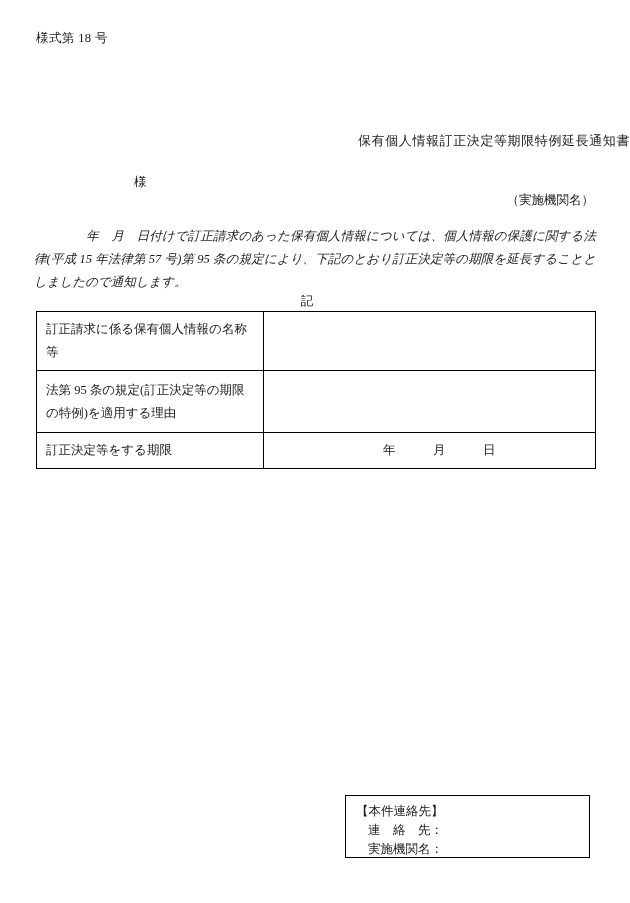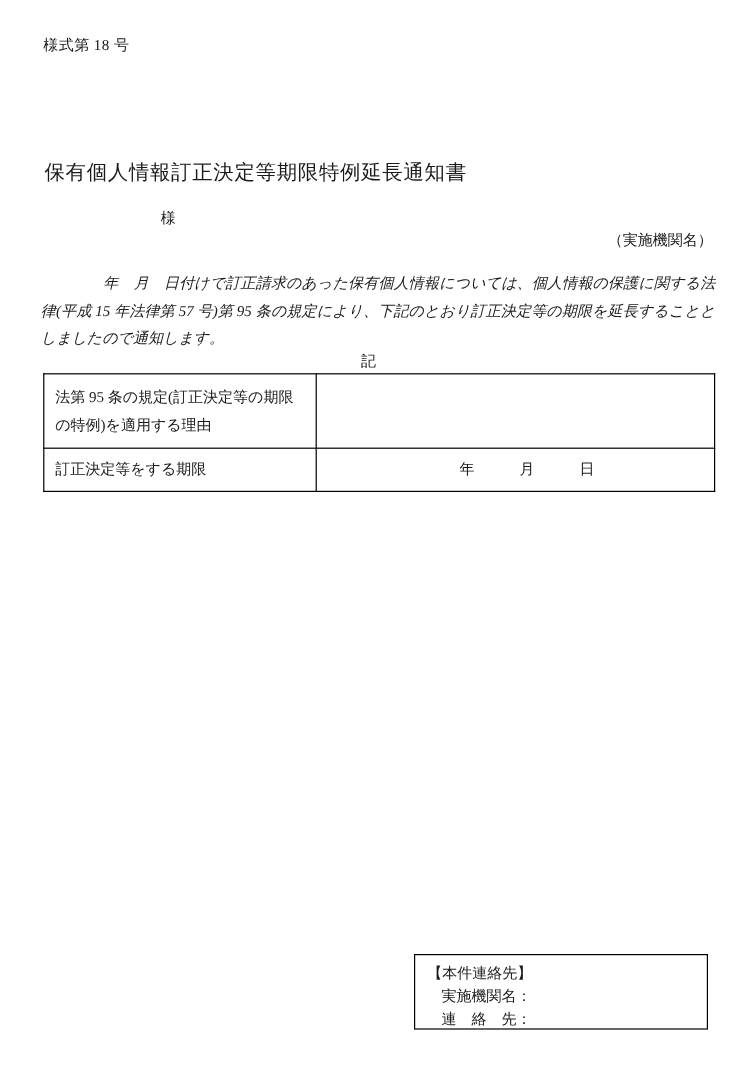--- a/index.html
+++ b/index.html
@@ -46,22 +46,22 @@
   .doc-meta div {
     white-space: pre;
   }
 
   
   .doc-title {
     position: absolute;
     left: 0;
     right: 0;
     top: 132px;
-    text-align: left;
-    font-size: 17px;
+    text-align: right;
+    font-size: 13px;
     letter-spacing: 0.6px;
     padding-left: 37px;
   }
 
   
   .addressee {
     position: absolute;
     left: 134px;
     top: 174px;
     font-size: 12.5px;
@@ -173,32 +173,36 @@
   <div class="issuer">（実施機関名）</div>
 
   <div class="body-text">
     <span class="indent"></span><span>年　月　日付けで訂正請求のあった保有個人情報については、個人情報の保護に関する法律(平成 15 年法律第 57 号)第 95 条の規定により、下記のとおり訂正決定等の期限を延長することとしましたので通知します。</span>
   </div>
 
   <div class="kilabel">記</div>
 
   <table class="form-table">
     <tbody>
+      <tr class="r1">
+        <td class="label-cell">訂正請求に係る保有個人情報の名称等</td>
+        <td class="value-cell"></td>
+      </tr>
       <tr class="r2">
         <td class="label-cell">法第 95 条の規定(訂正決定等の期限の特例)を適用する理由</td>
         <td class="value-cell"></td>
       </tr>
       <tr class="r3">
         <td class="label-cell">訂正決定等をする期限</td>
         <td class="value-cell">
           <span class="date-slot">年　　　月　　　日</span>
         </td>
       </tr>
     </tbody>
   </table>
 
   <div class="contact-box">
     <div class="c-title">【本件連絡先】</div>
+    <div class="c-line">連　絡　先：</div>
     <div class="c-line">実施機関名：</div>
-    <div class="c-line">連　絡　先：</div>
   </div>
 
 </div>
 
 </body></html>

